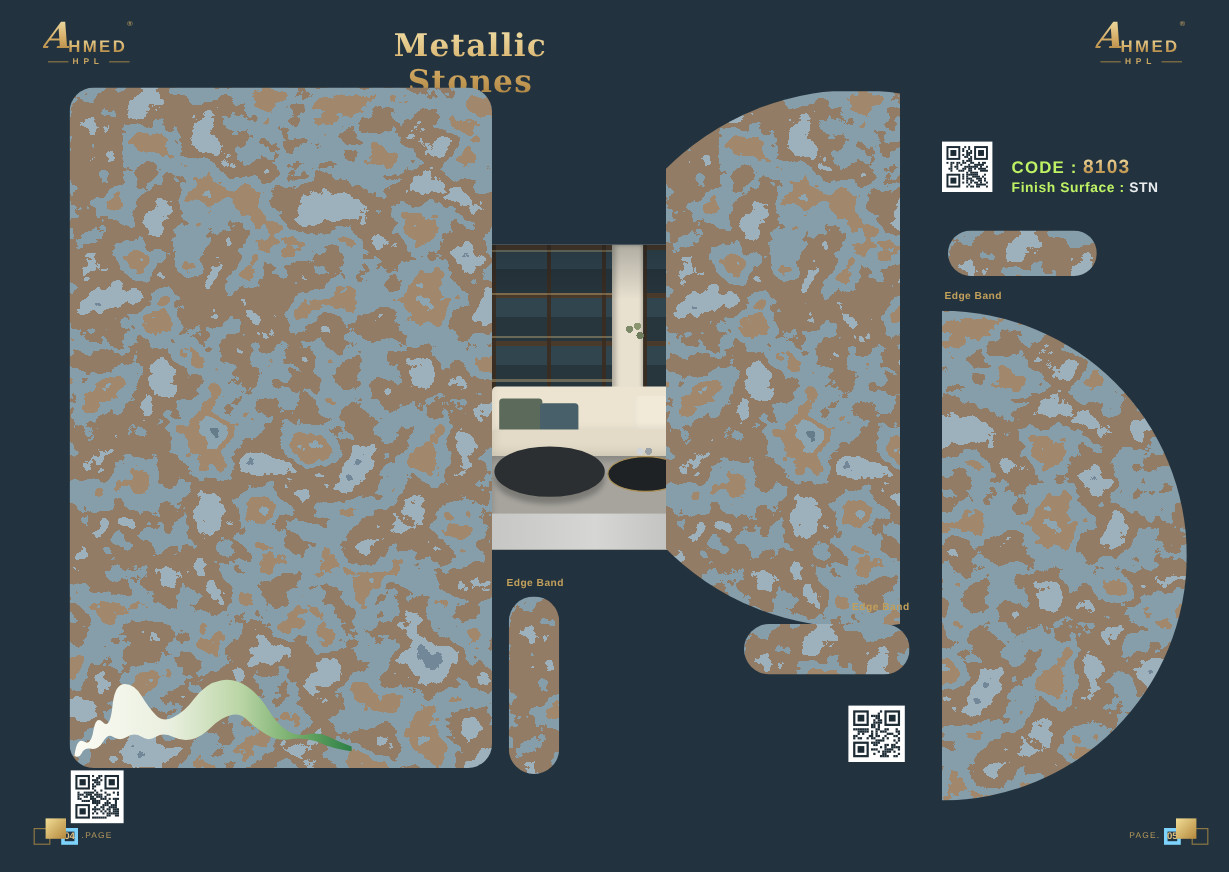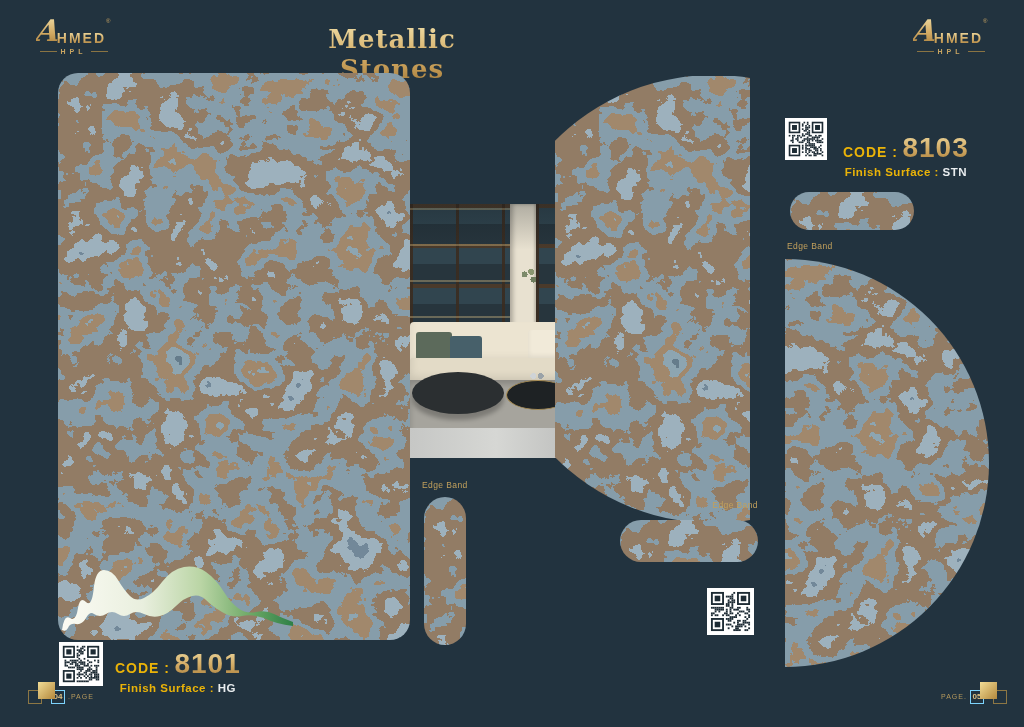--- a/index.html
+++ b/index.html
@@ -1,21 +1,21 @@
 <!DOCTYPE html>
 <html><head>
 <meta charset="utf-8">
 <style>
   html,body{margin:0;padding:0;background:#22333f;}
   .canvas{position:relative;width:1024px;height:727px;background:#22333f;overflow:hidden;
           font-family:"Liberation Sans",sans-serif;}
   .abs{position:absolute;}
 
   
-  .gold{color:#eab308;}
+  .gold{color:#bef264;}
   .gold-grad{background:linear-gradient(180deg,#efdca4 0%,#d3ab64 55%,#a87e3c 100%);
              -webkit-background-clip:text;background-clip:text;color:transparent;}
 
   
   .page-title{left:287px;top:24px;width:210px;text-align:center;
               font-family:"DejaVu Serif",serif;font-weight:bold;font-size:26px;letter-spacing:1px;}
   .logo{width:95px;text-align:center;}
   .logo-left{left:26px;top:16px;} .logo-right{left:903px;top:16px;}
   .logo-top{display:flex;align-items:flex-end;justify-content:center;line-height:1;}
   .logo-a{font-family:"DejaVu Serif",serif;font-style:italic;font-weight:bold;font-size:30px;
@@ -64,52 +64,52 @@
   .rm-table2{left:96px;top:176px;width:62px;height:28px;background:#1e2224;border-radius:50%;
      border:1px solid #a98e55;}
   .rm-deco{left:118px;top:166px;width:18px;height:12px;background:
      radial-gradient(circle at 30% 50%,#cfd3d6 0 3px,transparent 3px),
      radial-gradient(circle at 70% 50%,#9aa2a8 0 3px,transparent 3px);}
   .rm-shade{left:0;top:0;width:215px;height:254px;background:linear-gradient(180deg,rgba(10,18,24,.25),rgba(0,0,0,0) 18%);}
 
   
   .prod{line-height:1.25;}
   .code-label{font-weight:bold;font-size:14px;letter-spacing:1px;}
-  .code-num{font-weight:bold;font-size:28px;letter-spacing:1px;}
+  .code-num{font-weight:bold;font-size:16px;letter-spacing:1px;}
   .finish{font-size:11.5px;font-weight:bold;letter-spacing:.5px;text-align:center;}
   .finish .val{color:#e9edef;}
   .p8101{left:115px;top:646px;}
   .p8102{left:510px;top:592px;width:182px;text-align:right;}
   .p8103{left:843px;top:130px;}
 
   .qr{position:absolute;background:#fff;box-shadow:0 0 0 2px #fff;}
   .qr svg{display:block;width:100%;height:100%;}
   .qr-8101{left:61px;top:644px;width:40px;height:40px;}
   .qr-8102{left:709px;top:590px;width:43px;height:43px;}
   .qr-8103{left:787px;top:120px;width:38px;height:38px;}
 
-  .eb-label{font-size:8.5px;font-weight:normal;letter-spacing:.4px;color:#c2a05c;}
+  .eb-label{font-size:8.5px;font-weight:bold;letter-spacing:.4px;color:#c2a05c;}
   .eb-vert{left:422px;top:480px;}
   .eb-mid{left:668px;top:500px;width:90px;text-align:right;}
   .eb-right{left:787px;top:241px;}
 
   
   .style-block{left:496px;top:479px;width:126px;}
   .style-head{font-family:"DejaVu Serif",serif;font-weight:bold;font-size:14px;
               letter-spacing:2.5px;line-height:16px;color:#bd9c5d;}
   .style-rule{width:98px;height:1px;background:#6f818c;margin-top:7px;}
   .style-para{margin-top:9px;font-size:7px;line-height:1.55;color:#8fa1ae;letter-spacing:.2px;}
 
   
   .pag{display:flex;align-items:center;}
   .pag-left{left:28px;top:688px;} .pag-right{left:938px;top:688px;}
   .sq{display:inline-block;width:14px;height:14px;box-sizing:border-box;}
   .sq-outline{border:1px solid #8d7744;}
   .sq-gold{background:linear-gradient(135deg,#f2dd96,#b3883c);position:relative;top:-6px;margin:0 -4px;z-index:2;width:17px;height:17px;}
-  .sq-num{border:1px solid #7dd3fc;display:inline-flex;align-items:center;justify-content:center;
+  .sq-num{border:3px solid #7dd3fc;display:inline-flex;align-items:center;justify-content:center;
           font-size:8px;font-weight:bold;color:#dec083;z-index:1;background:#22333f;}
   .pag-label{font-size:7px;letter-spacing:1px;color:#b6995c;margin:0 3px;}
 </style>
 </head>
 <body>
 
 <div class="canvas">
 
   <svg width="0" height="0" style="position:absolute" aria-hidden="true">
     <defs>
@@ -641,30 +641,20 @@
           <rect x="66.66666666666667" y="0" width="33.333333333333336" height="33.333333333333336"></rect>
           <rect fill="#fff" x="71.42857142857143" y="4.761904761904762" width="23.80952380952381" height="23.80952380952381"></rect>
           <rect x="76.19047619047619" y="9.523809523809524" width="14.285714285714285" height="14.285714285714285"></rect>
           <rect x="0" y="66.66666666666667" width="33.333333333333336" height="33.333333333333336"></rect>
           <rect fill="#fff" x="4.761904761904762" y="71.42857142857143" width="23.80952380952381" height="23.80952380952381"></rect>
           <rect x="9.523809523809524" y="76.19047619047619" width="14.285714285714285" height="14.285714285714285"></rect>
         </g>
       </svg>
     </div>
 
-  <div class="abs prod p8101">
-    <div>
-      <span class="code-label gold">CODE :</span>
-      <span class="code-num gold-grad">8101</span>
-    </div>
-    <div class="finish">
-      <span class="gold">Finish Surface :</span>
-      <span class="val">HG</span>
-    </div>
-  </div>
 
 
   <div class="abs prod p8103">
     <div>
       <span class="code-label gold">CODE :</span>
       <span class="code-num gold-grad">8103</span>
     </div>
     <div class="finish">
       <span class="gold">Finish Surface :</span>
       <span class="val">STN</span>

